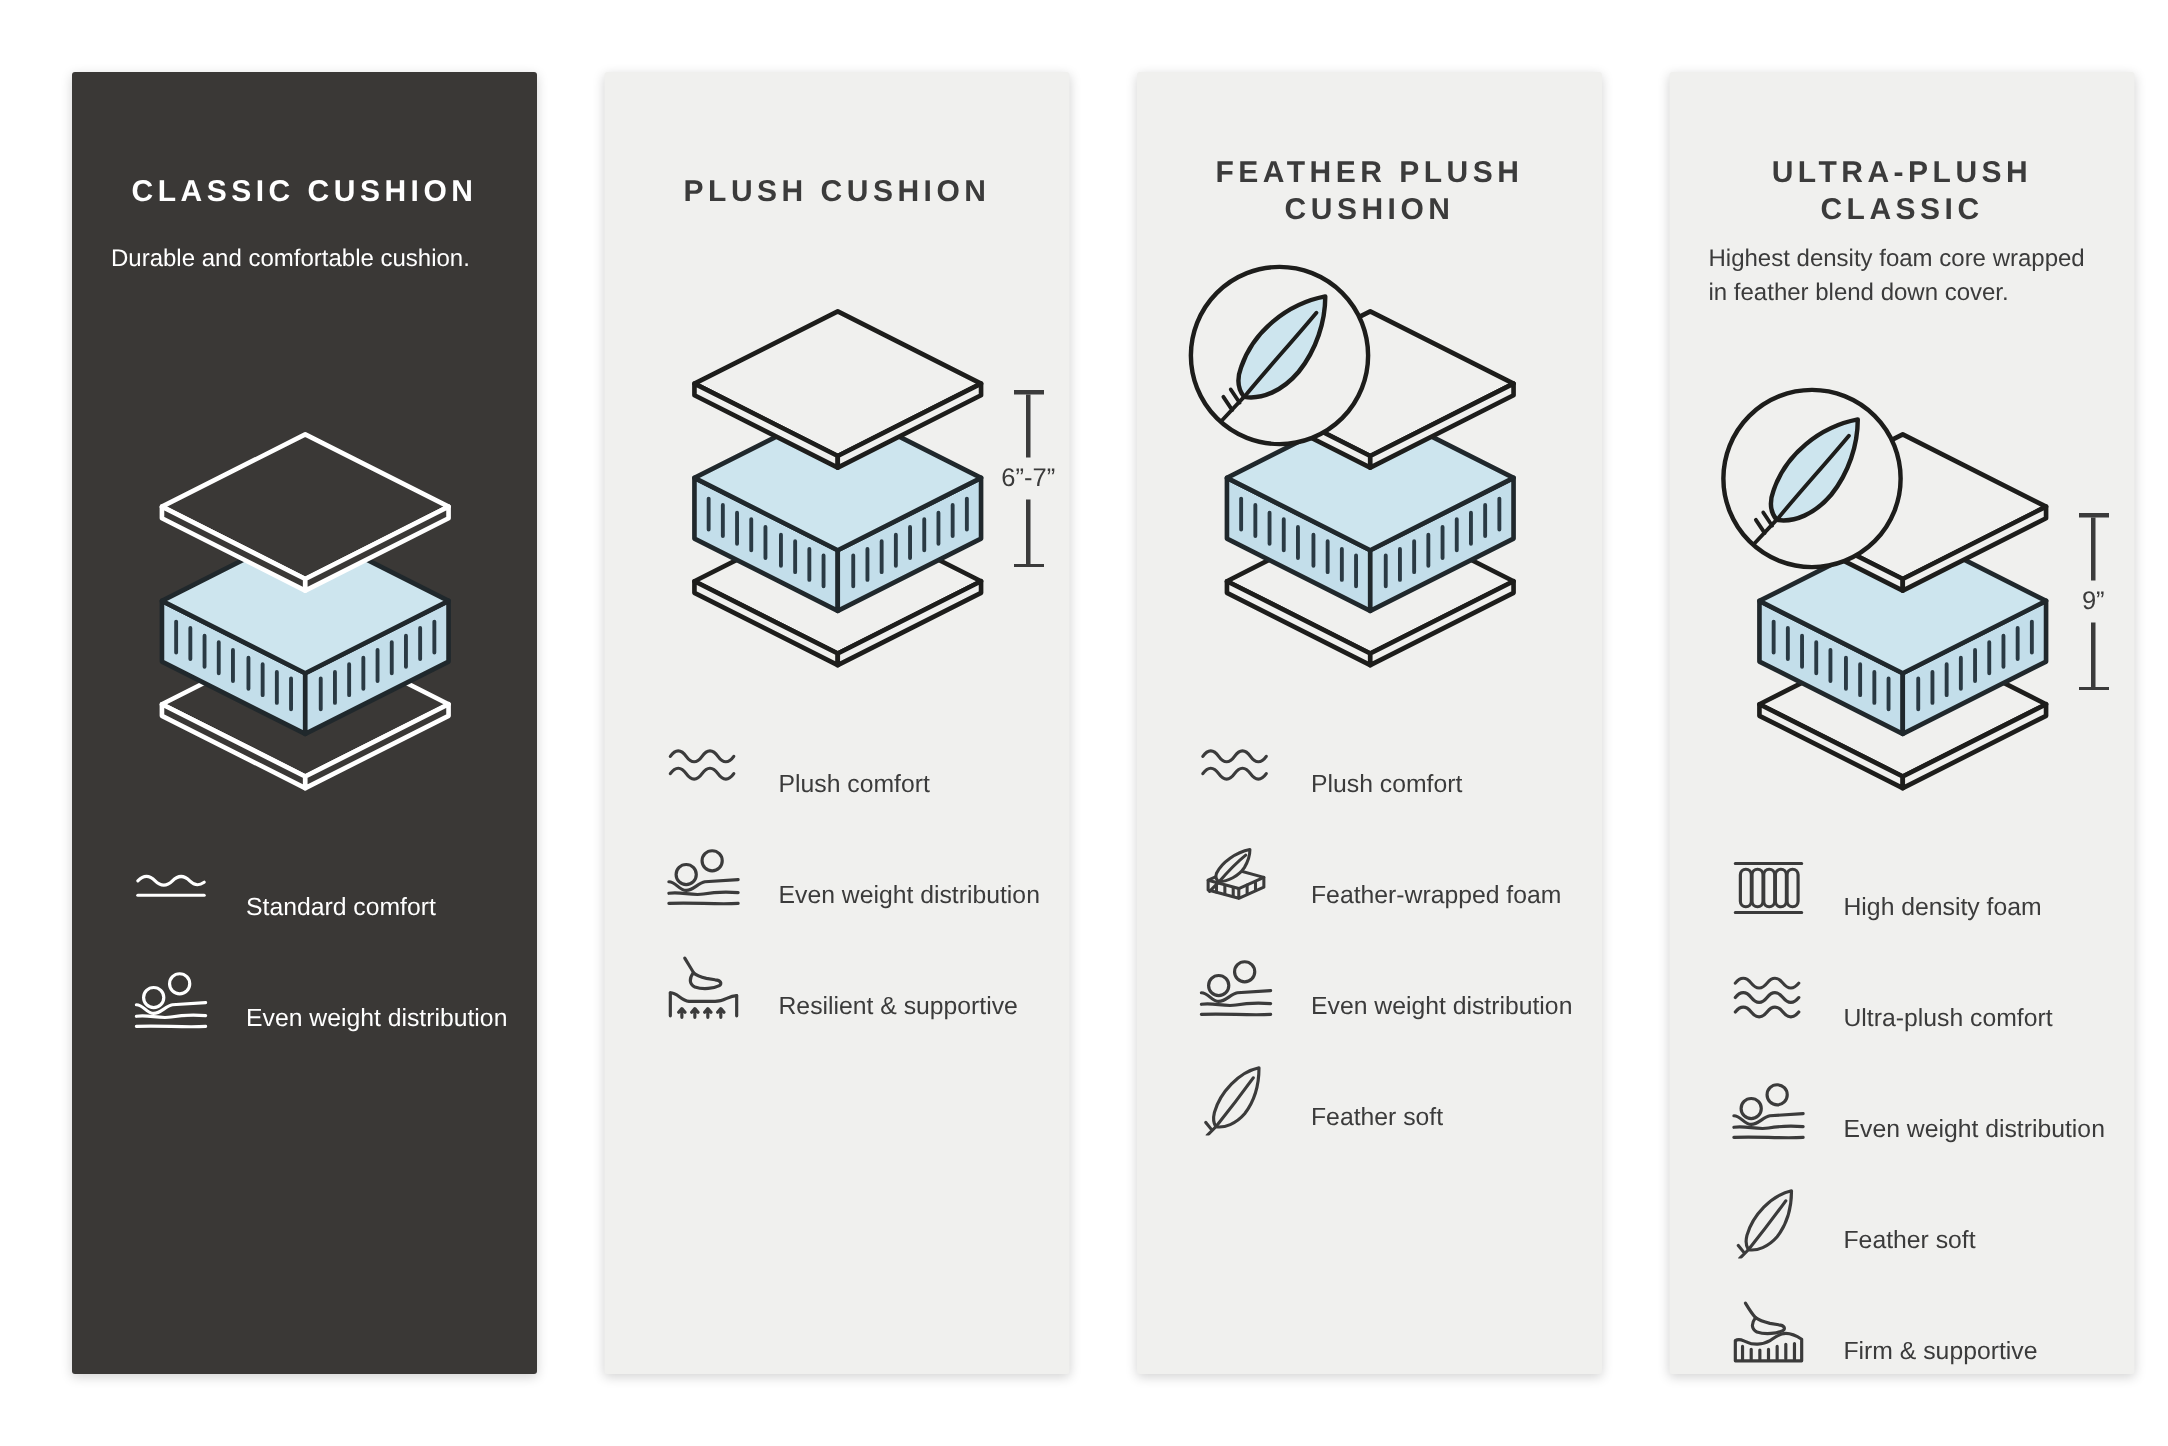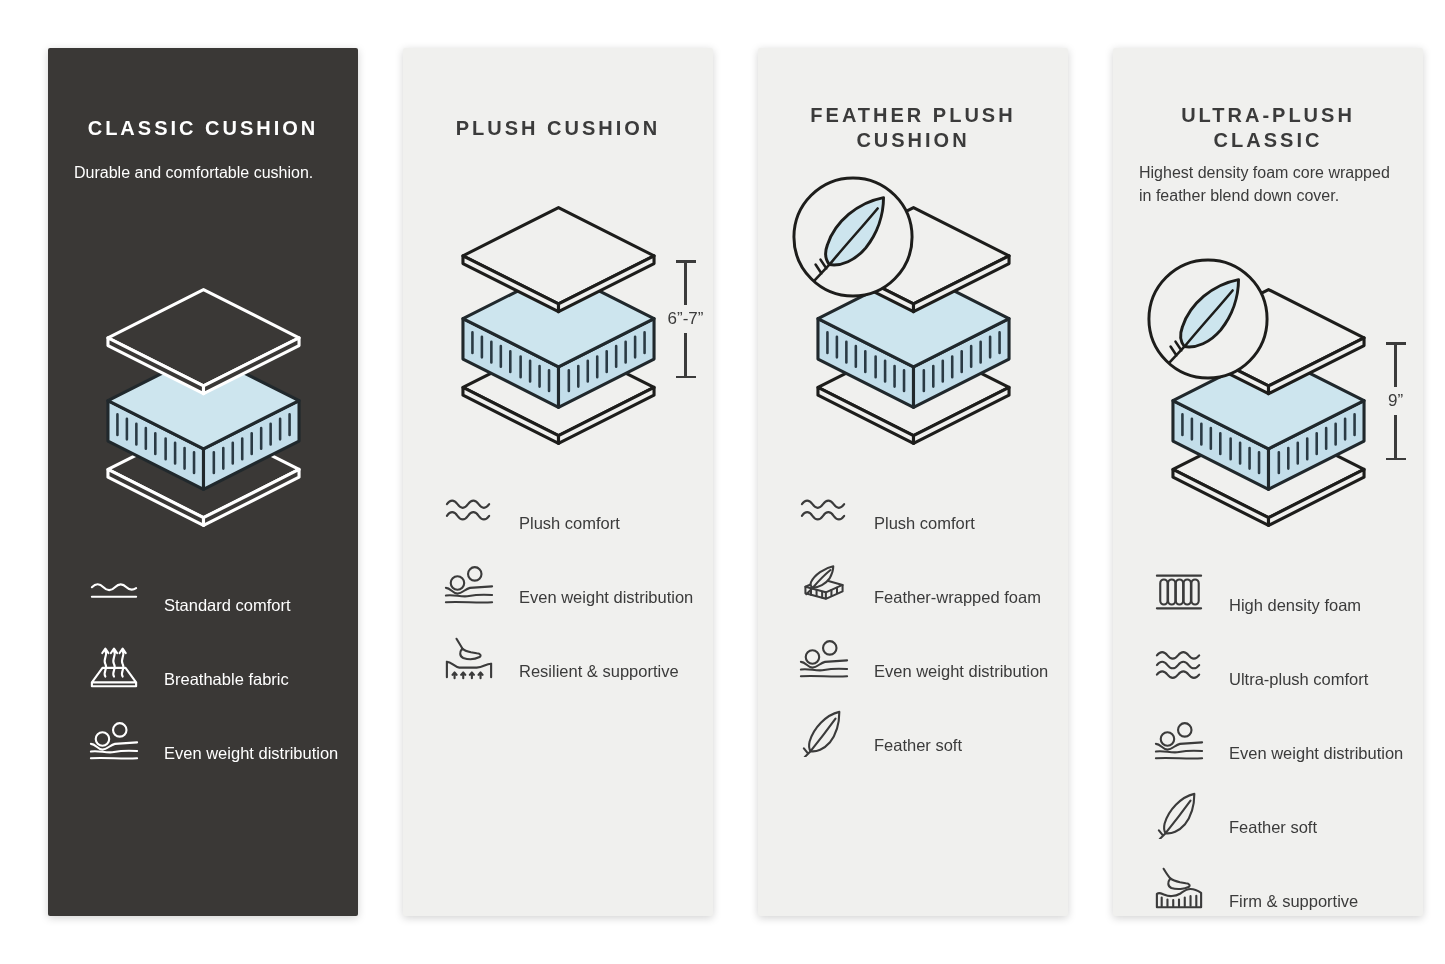--- a/index.html
+++ b/index.html
@@ -91,31 +91,20 @@
           <svg width="50" height="34" viewBox="0 0 52 34">
             <path class="icn" d="M3 12 C7 8 11 8 15 12 C19 16 23 16 27 12 C31 8 35 8 39 12 C43 16 46 15 49 13"></path>
             <path class="icn" d="M3 22 L49 22"></path>
           </svg>
         </span>
         <span class="f-label">Standard comfort</span>
       </div>
       <div class="feature">
         <span class="f-icon">
           <svg width="50" height="46" viewBox="0 0 52 46">
-            <path class="icn" d="M14 25 L38 25 L49 40 L49 44 L3 44 L3 40 Z M3 40 L49 40"></path>
-            <path class="icn" d="M17 34 C14 29 20 26 17 21 C14 16 20 12 17 7 M13.8 9.5 L17 4.8 L20.2 9.5"></path>
-            <path class="icn" d="M26 34 C23 29 29 26 26 21 C23 16 29 12 26 7 M22.8 9.5 L26 4.8 L29.2 9.5"></path>
-            <path class="icn" d="M35 34 C32 29 38 26 35 21 C32 16 38 12 35 7 M31.8 9.5 L35 4.8 L38.2 9.5"></path>
-          </svg>
-        </span>
-        <span class="f-label">Breathable fabric</span>
-      </div>
-      <div class="feature">
-        <span class="f-icon">
-          <svg width="50" height="46" viewBox="0 0 52 46">
             <circle class="icn" cx="14" cy="22" r="7"></circle>
             <circle class="icn" cx="32" cy="12.5" r="7"></circle>
             <path class="icn" d="M2 27 C7 27 9 33 14 33 C19 33 22 28 27 27 L50 25.5"></path>
             <path class="icn" d="M2 35 C10 33.5 18 37 26 35.5 C34 34 42 34 50 34.5"></path>
             <path class="icn" d="M2 42 C18 41 34 43 50 42"></path>
           </svg>
         </span>
         <span class="f-label">Even weight distribution</span>
       </div>
     </div>

